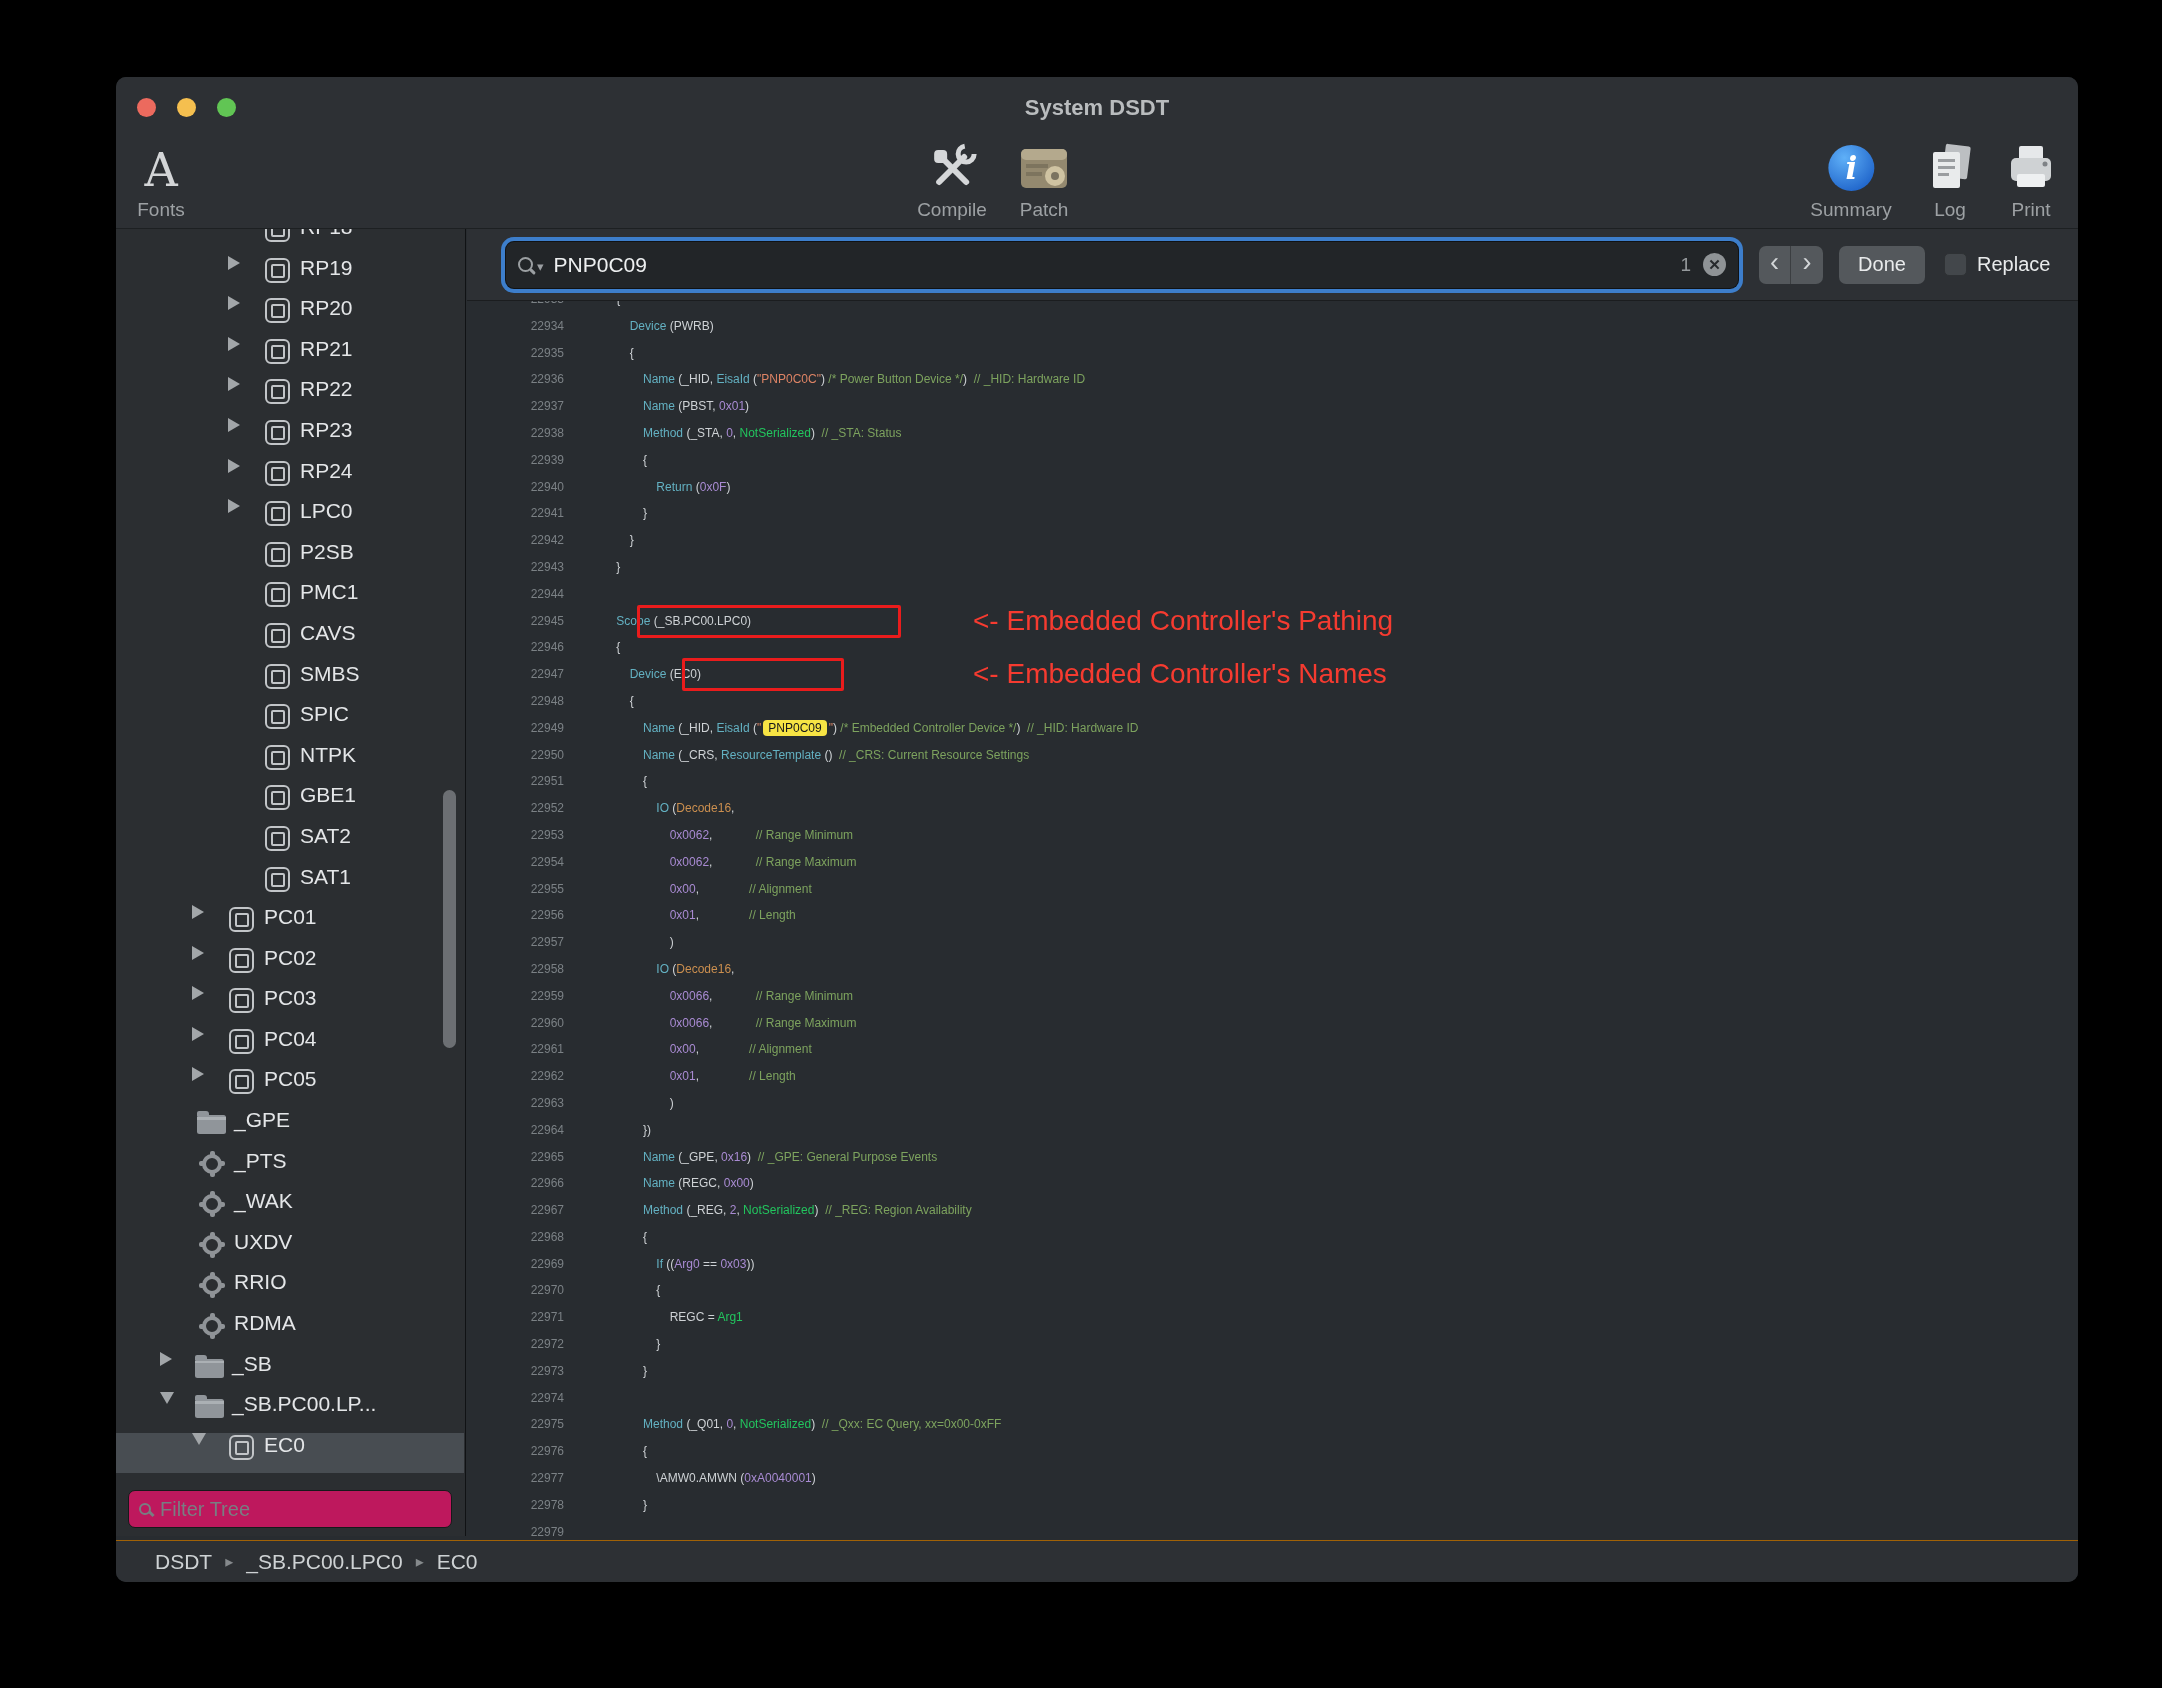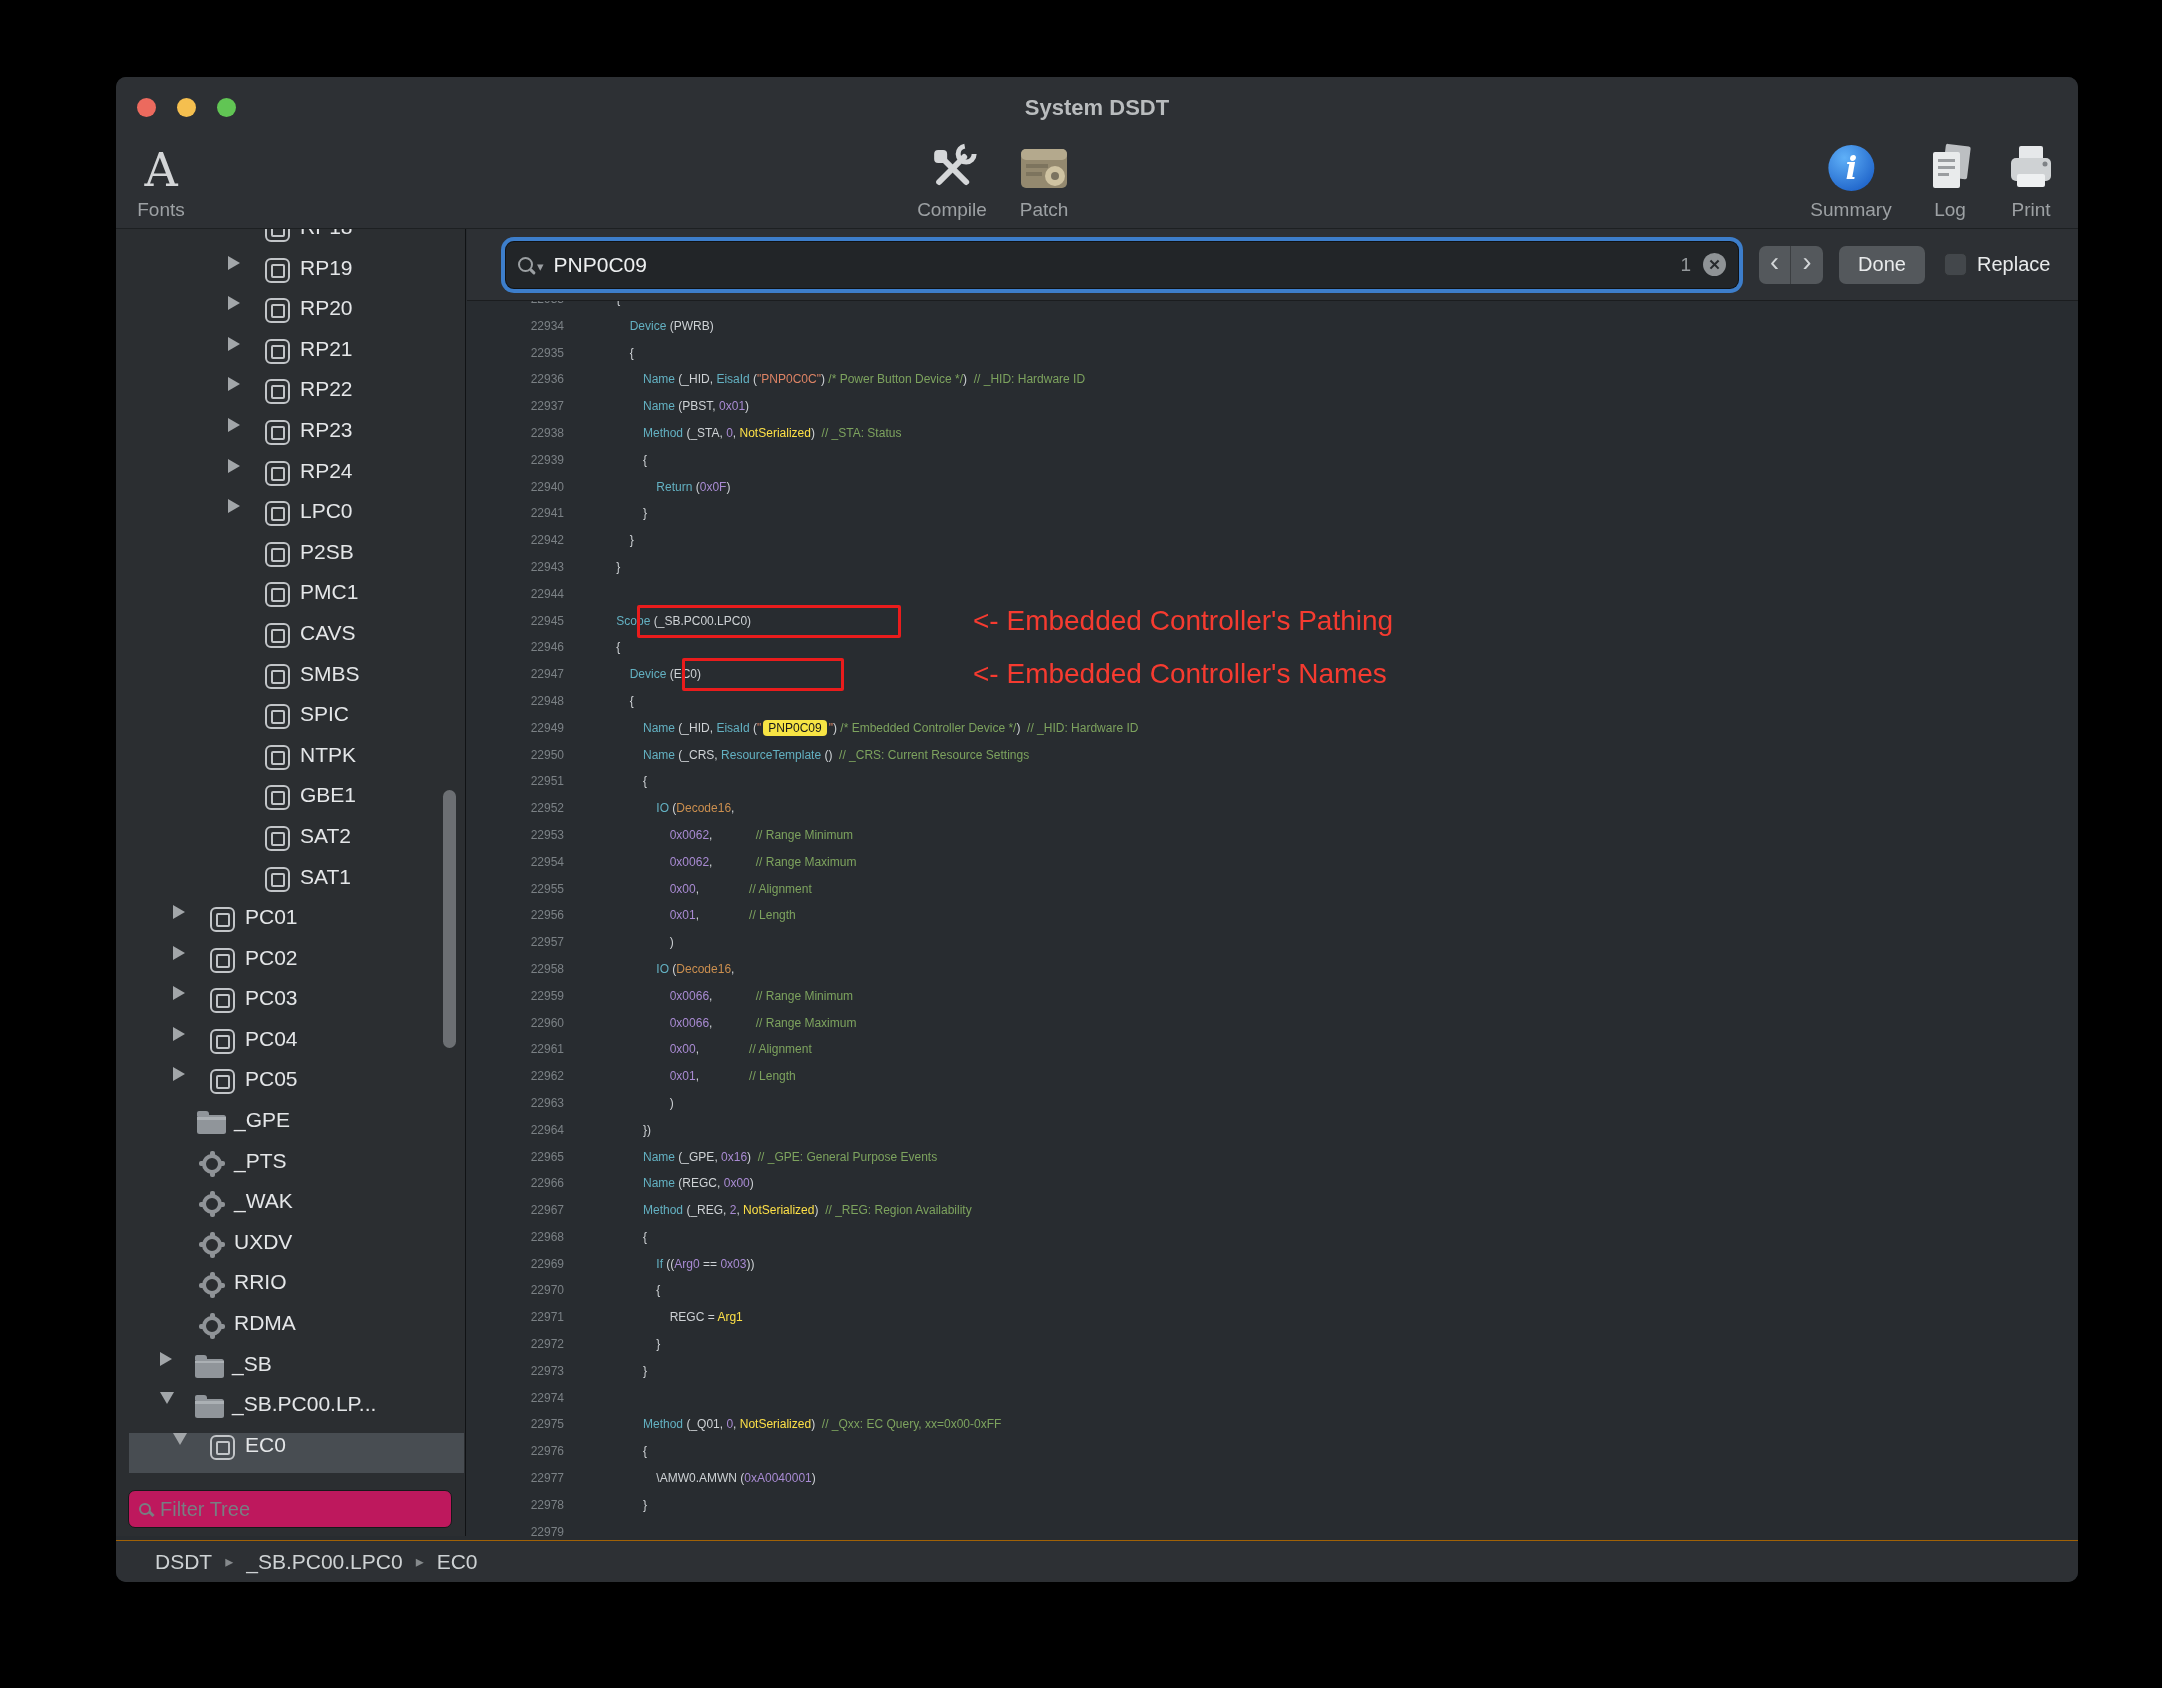--- a/index.html
+++ b/index.html
@@ -38,32 +38,32 @@
   .chk { margin-left:19px; width:23px; height:23px; background:#43474b; border:1px solid #2e3134; border-radius:5px; flex:none; }
   .chklabel { margin-left:10px; color:#e9ebec; font-size:20px; }
 
   
   .codearea { position:absolute; top:72px; left:0; right:0; bottom:0; overflow:hidden; background:#282c30; }
   .codelines { margin-top:-15px; font-family:Liberation Sans, sans-serif; font-size:12px; line-height:26.8px; }
   .cl { display:flex; white-space:pre; height:26.8px; }
   .lnum { width:97px; text-align:right; color:#7b8185; flex:none; }
   .ctext { padding-left:39px; }
   .tk-d { color:#ced2d5; } .tk-k { color:#63b1c2; } .tk-n { color:#a98bd3; } .tk-s { color:#de8465; }
-  .tk-c { color:#7da35e; } .tk-p { color:#fde047; } .tk-o { color:#cb8f4f; }
+  .tk-c { color:#7da35e; } .tk-p { color:#22c55e; } .tk-o { color:#cb8f4f; }
   .tk-hl { background:#f7e444; color:#17181a; border-radius:4px; padding:1px 5px; margin:0 2px; }
   .ann-box { position:absolute; height:33px; border:3px solid #ea1c1c; border-radius:2px; z-index:4; }
   .ann-label { position:absolute; color:#f63b30; font-size:28px; line-height:34px; white-space:nowrap; z-index:4; }
 
   
   .sidebar { position:absolute; left:0; top:152px; width:350px; bottom:46px; background:#2b2e31; border-right:1px solid #101214; }
   .tree { position:absolute; top:0; left:0; right:1px; bottom:54px; overflow:hidden; }
   .tree-inner { margin-top:-14px; }
   .trow { height:40.6px; display:flex; align-items:flex-start; cursor:default; }
   .trow.sel { background:#484d52; }
-  .lv-a { padding-left:112px; } .lv-b { padding-left:44px;margin-left:13px; } .lv-c { padding-left:80px; } .lv-d { padding-left:44px; }
+  .lv-a { padding-left:112px; } .lv-b { padding-left:76px; } .lv-c { padding-left:80px; } .lv-d { padding-left:44px; }
   .tri { width:34px; flex:none; display:flex; align-items:center; }
   .tri.right::before { content:''; width:0; height:0; border-left:12px solid #a2a6a9; border-top:7.5px solid transparent; border-bottom:7.5px solid transparent; }
   .tri.down::before { content:''; width:0; height:0; border-top:12px solid #a2a6a9; border-left:7.5px solid transparent; border-right:7.5px solid transparent; }
   .tri.blank::before { content:''; }
   .tico { width:38px; height:30px; flex:none; position:relative; }
   .tico.device i { position:absolute; left:3px; top:2px; width:25px; height:25px; border:2.5px solid #c2c5c8; border-radius:6px; }
   .tico.device i::after { content:''; position:absolute; left:4px; top:4px; width:10px; height:10px; border:2.5px solid #c2c5c8; border-radius:2px; }
   .tico.folder i { position:absolute; left:1px; top:7px; width:29px; height:19px; background:#90959a; border-radius:2.5px; }
   .tico.folder i::before { content:''; position:absolute; left:0; top:-4px; width:12px; height:5px; background:#90959a; border-radius:2px 3px 0 0; }
   .tico.folder i::after { content:''; position:absolute; left:0; top:2px; right:0; height:2.5px; background:#abb0b4; }

